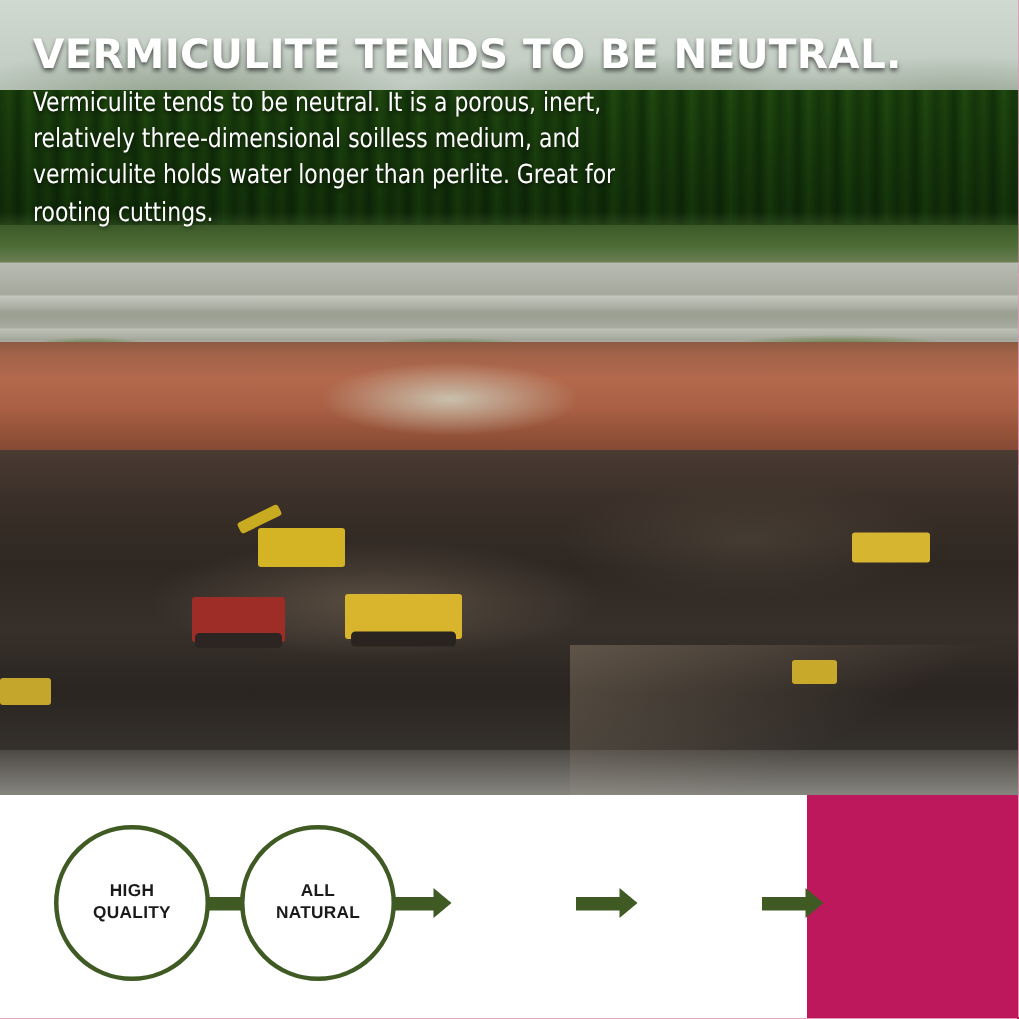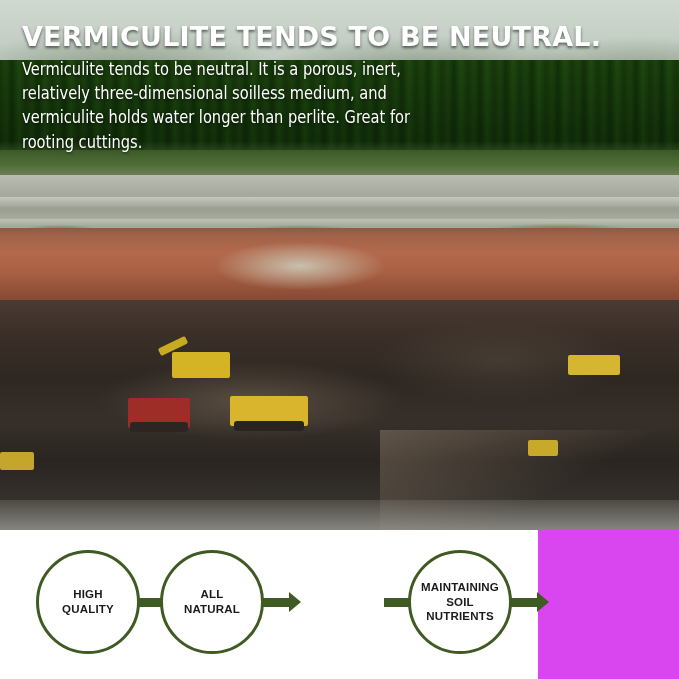--- a/index.html
+++ b/index.html
@@ -8,21 +8,21 @@
     background: #ffffff;
   }
   body {
     font-family: "Liberation Sans", sans-serif;
   }
   .poster {
     position: relative;
     width: 679px;
     height: 679px;
     overflow: hidden;
-    background: #d946ef;
+    background: #be185d;
   }
 
   
   .photo {
     position: absolute;
     left: 0;
     top: 0;
     width: 679px;
     height: 530px;
     overflow: hidden;
@@ -305,20 +305,17 @@
       <div class="arrow a2"></div>
       <div class="arrow a3"></div>
       <div class="arrow a4"></div>
 
       <div class="badge b1">
         <span>HIGH QUALITY</span>
       </div>
       <div class="badge b2">
         <span>ALL NATURAL</span>
       </div>
-      <div class="badge b4">
-        <span>MAINTAINING SOIL NUTRIENTS</span>
-      </div>
 
     </div>
   </div>
 
 </div>
 
 </body></html>

